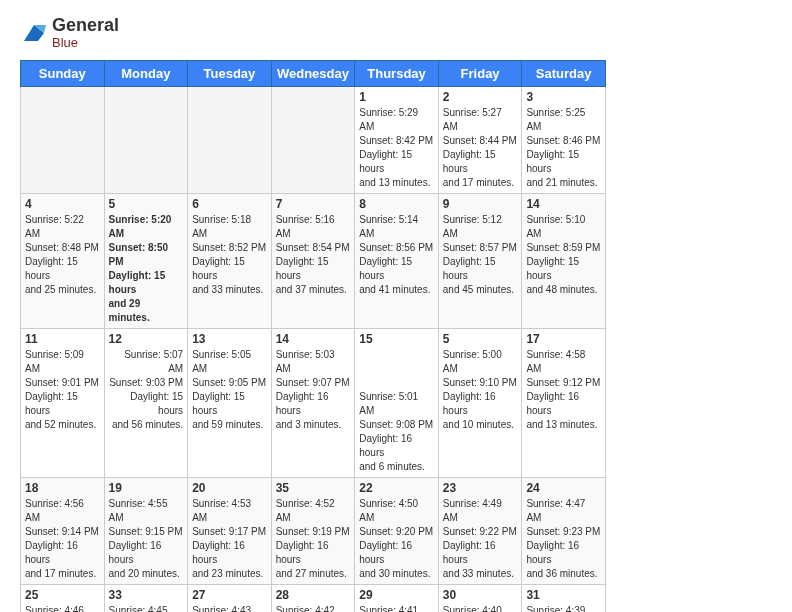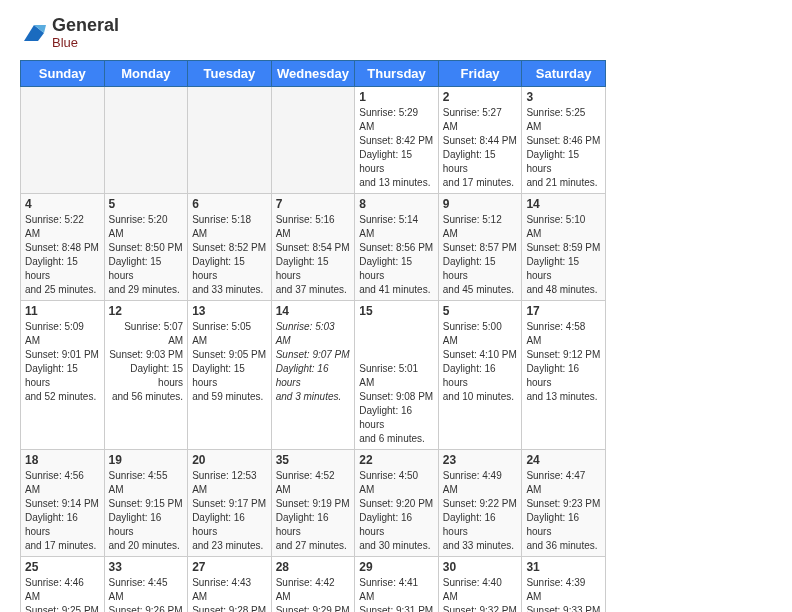--- a/index.html
+++ b/index.html
@@ -163,21 +163,21 @@
         <tr>
           <td>
             <span class="day-num">4</span>
             <div class="day-info" style="white-space: pre-line;">Sunrise: 5:22 AM
 Sunset: 8:48 PM
 Daylight: 15 hours
 and 25 minutes.</div>
           </td>
           <td>
             <span class="day-num">5</span>
-            <div class="day-info" style="white-space: pre-line;">Sunrise: 5:20 AM
+            <div class="day-info" style="white-space: pre-line; font-weight: bold;">Sunrise: 5:20 AM
 Sunset: 8:50 PM
 Daylight: 15 hours
 and 29 minutes.</div>
           </td>
           <td>
             <span class="day-num">6</span>
             <div class="day-info" style="white-space: pre-line;">Sunrise: 5:18 AM
 Sunset: 8:52 PM
 Daylight: 15 hours
 and 33 minutes.</div>
@@ -228,36 +228,36 @@
           </td>
           <td>
             <span class="day-num">13</span>
             <div class="day-info" style="white-space: pre-line;">Sunrise: 5:05 AM
 Sunset: 9:05 PM
 Daylight: 15 hours
 and 59 minutes.</div>
           </td>
           <td>
             <span class="day-num">14</span>
-            <div class="day-info" style="white-space: pre-line; font-style: italic;">Sunrise: 5:03 AM
+            <div class="day-info" style="white-space: pre-line;">Sunrise: 5:03 AM
 Sunset: 9:07 PM
 Daylight: 16 hours
 and 3 minutes.</div>
           </td>
           <td>
             <span class="day-num">15</span>
             <div class="day-info" style="white-space: pre-line; margin-top: 44px;">Sunrise: 5:01 AM
 Sunset: 9:08 PM
 Daylight: 16 hours
 and 6 minutes.</div>
           </td>
           <td>
             <span class="day-num">5</span>
             <div class="day-info" style="white-space: pre-line;">Sunrise: 5:00 AM
-Sunset: 4:10 PM
+Sunset: 9:10 PM
 Daylight: 16 hours
 and 10 minutes.</div>
           </td>
           <td>
             <span class="day-num">17</span>
             <div class="day-info" style="white-space: pre-line;">Sunrise: 4:58 AM
 Sunset: 9:12 PM
 Daylight: 16 hours
 and 13 minutes.</div>
           </td>
@@ -272,21 +272,21 @@
           </td>
           <td>
             <span class="day-num">19</span>
             <div class="day-info" style="white-space: pre-line;">Sunrise: 4:55 AM
 Sunset: 9:15 PM
 Daylight: 16 hours
 and 20 minutes.</div>
           </td>
           <td>
             <span class="day-num">20</span>
-            <div class="day-info" style="white-space: pre-line;">Sunrise: 12:53 AM
+            <div class="day-info" style="white-space: pre-line;">Sunrise: 4:53 AM
 Sunset: 9:17 PM
 Daylight: 16 hours
 and 23 minutes.</div>
           </td>
           <td>
             <span class="day-num">35</span>
             <div class="day-info" style="white-space: pre-line;">Sunrise: 4:52 AM
 Sunset: 9:19 PM
 Daylight: 16 hours
 and 27 minutes.</div>

